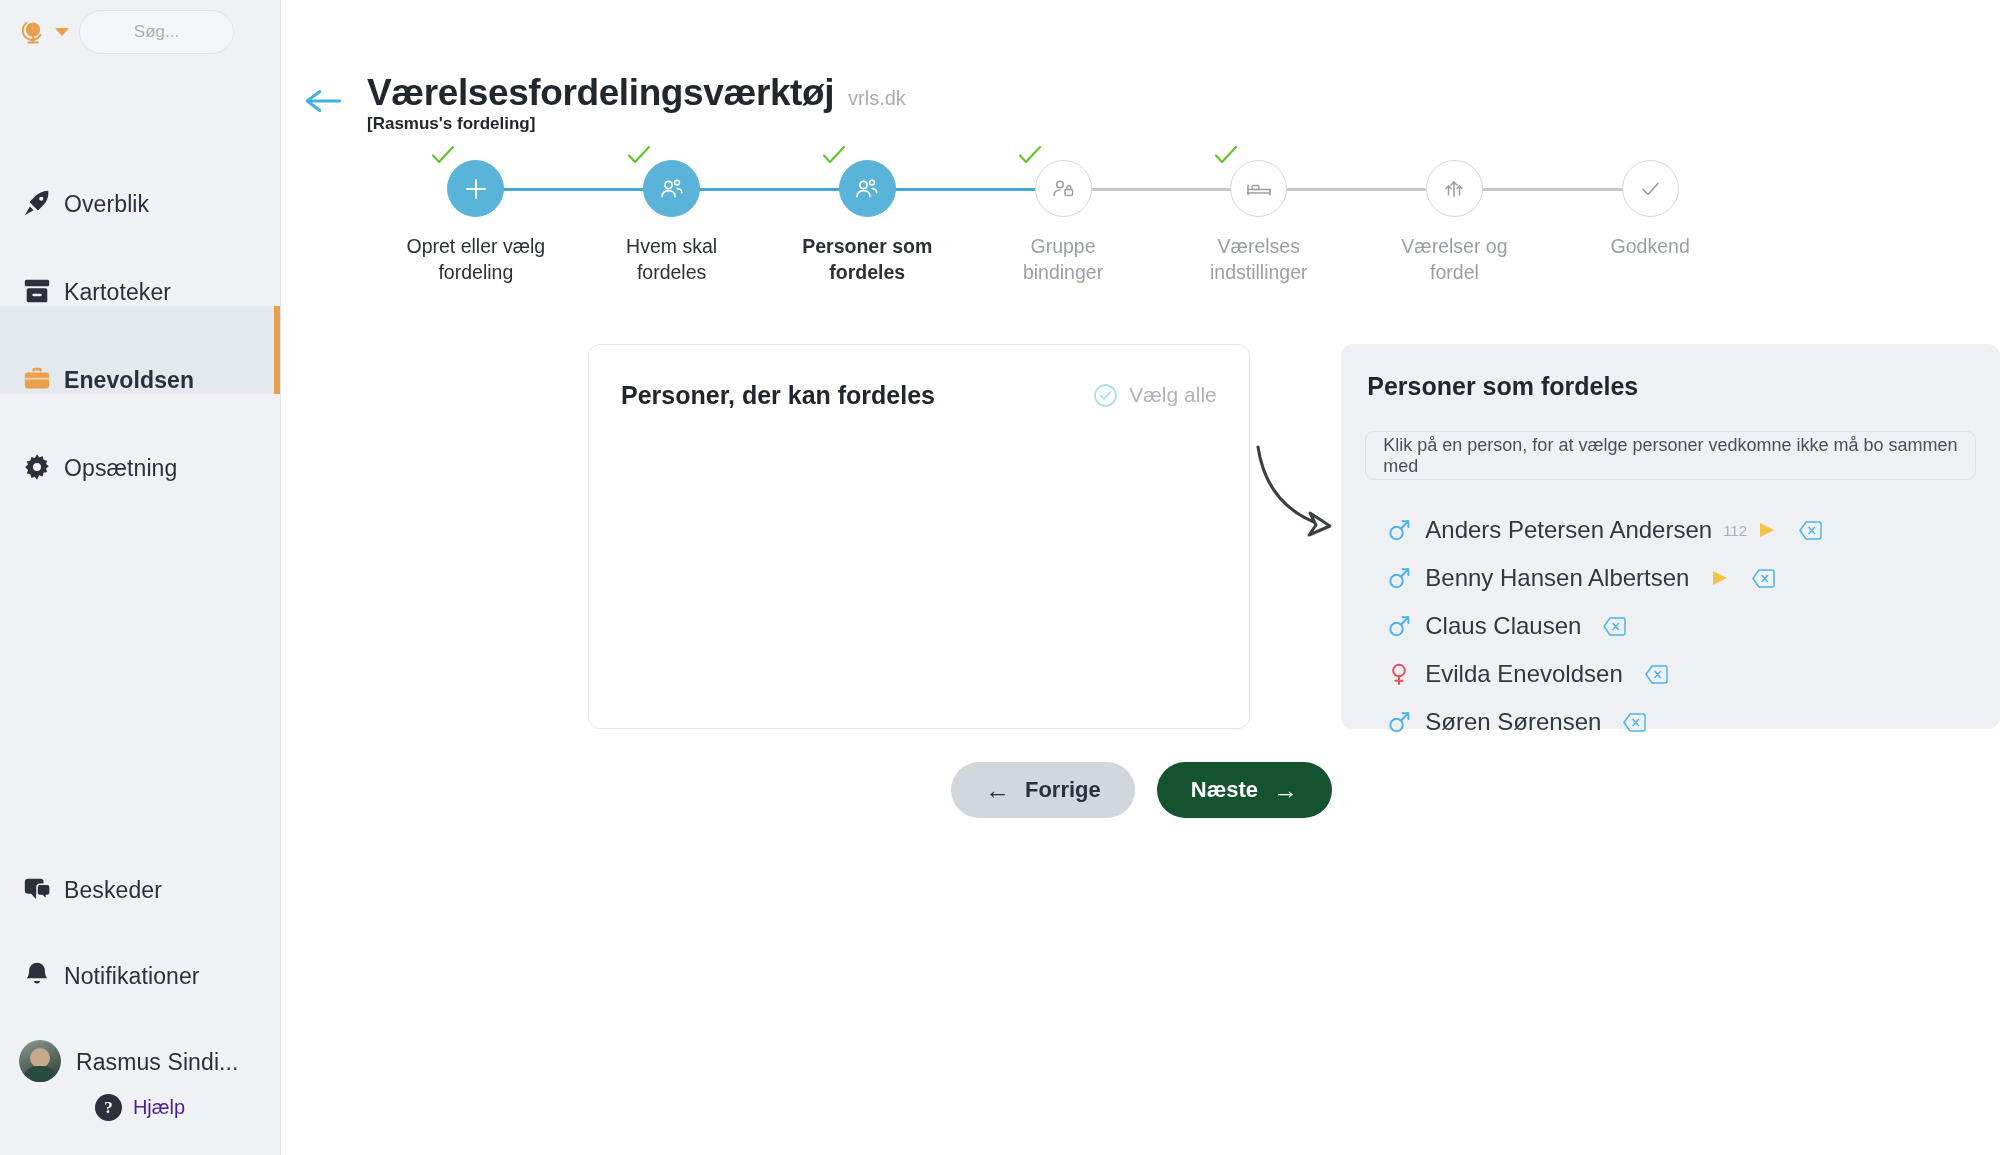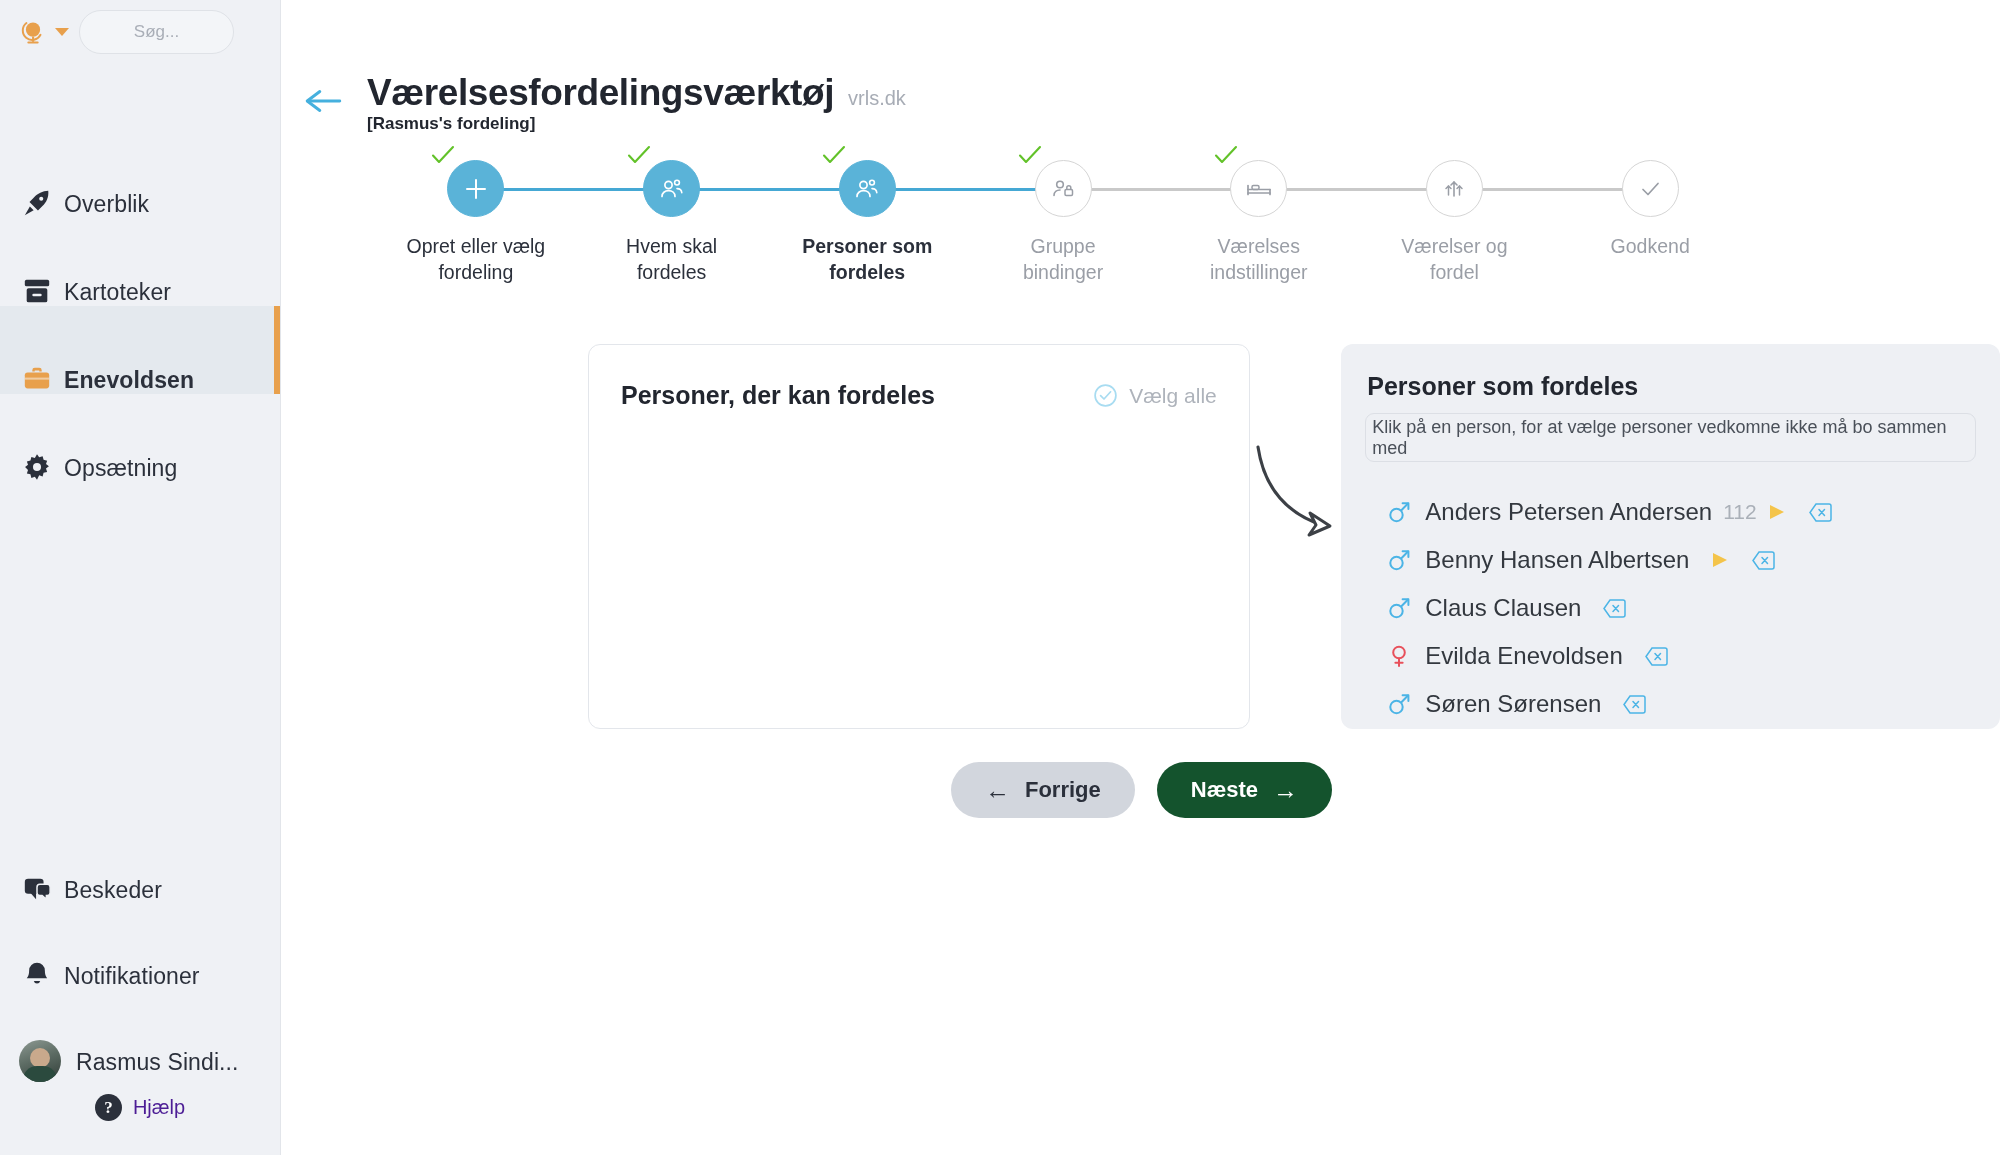--- a/index.html
+++ b/index.html
@@ -275,21 +275,20 @@
     align-items: center;
     justify-content: space-between;
   }
   .left-card-title {
     font-size: 25px;
     font-weight: bold;
     color: #22262f;
   }
   .select-all {
     display: flex;
-    align-items: center;
     gap: 11px;
     cursor: pointer;
   }
   .select-all-label { font-size: 21px; color: #aeb3bb; }
 
   .arrow-gap { width: 110px; position: relative; }
   .curved-arrow {
     position: absolute;
     left: 0; top: 95px;
     width: 110px; height: 115px;
@@ -302,47 +301,47 @@
     border-radius: 12px;
     padding: 28px 24px 0 24px;
   }
   .right-card-title {
     font-size: 25px;
     font-weight: bold;
     color: #22262f;
     padding-left: 2px;
   }
   .hint-box {
-    margin-top: 12px;
+    margin-top: 30px;
     height: 49px;
     border: 1px solid #dcdfe5;
     border-radius: 9px;
     display: flex;
     align-items: center;
-    padding: 0 6px;
+    padding: 0 17px;
   }
   .hint-text { font-size: 18px; color: #4a5059; }
 
   .person-list { margin-top: 26px; padding-left: 20px; }
   .person-row {
     display: flex;
     align-items: center;
     height: 48px;
     gap: 0;
     cursor: pointer;
   }
   .gender-icon { width: 28px; flex: 0 0 28px; display:flex; align-items:center; justify-content:center;}
   .person-name {
     font-size: 24px;
     color: #33383f;
     margin-left: 12px;
     white-space: nowrap;
   }
   .person-count {
-    font-size: 21px;
+    font-size: 15px;
     color: #aab0b8;
     margin-left: 11px;
   }
   .flag-icon { margin-left: 11px; width: 19px; height: 19px; display:block;}
   .remove-icon { margin-left: 22px; width: 23px; height: 21px; display:block; cursor:pointer;}
 
   
   .nav-buttons {
     display: flex;
     gap: 22px;

